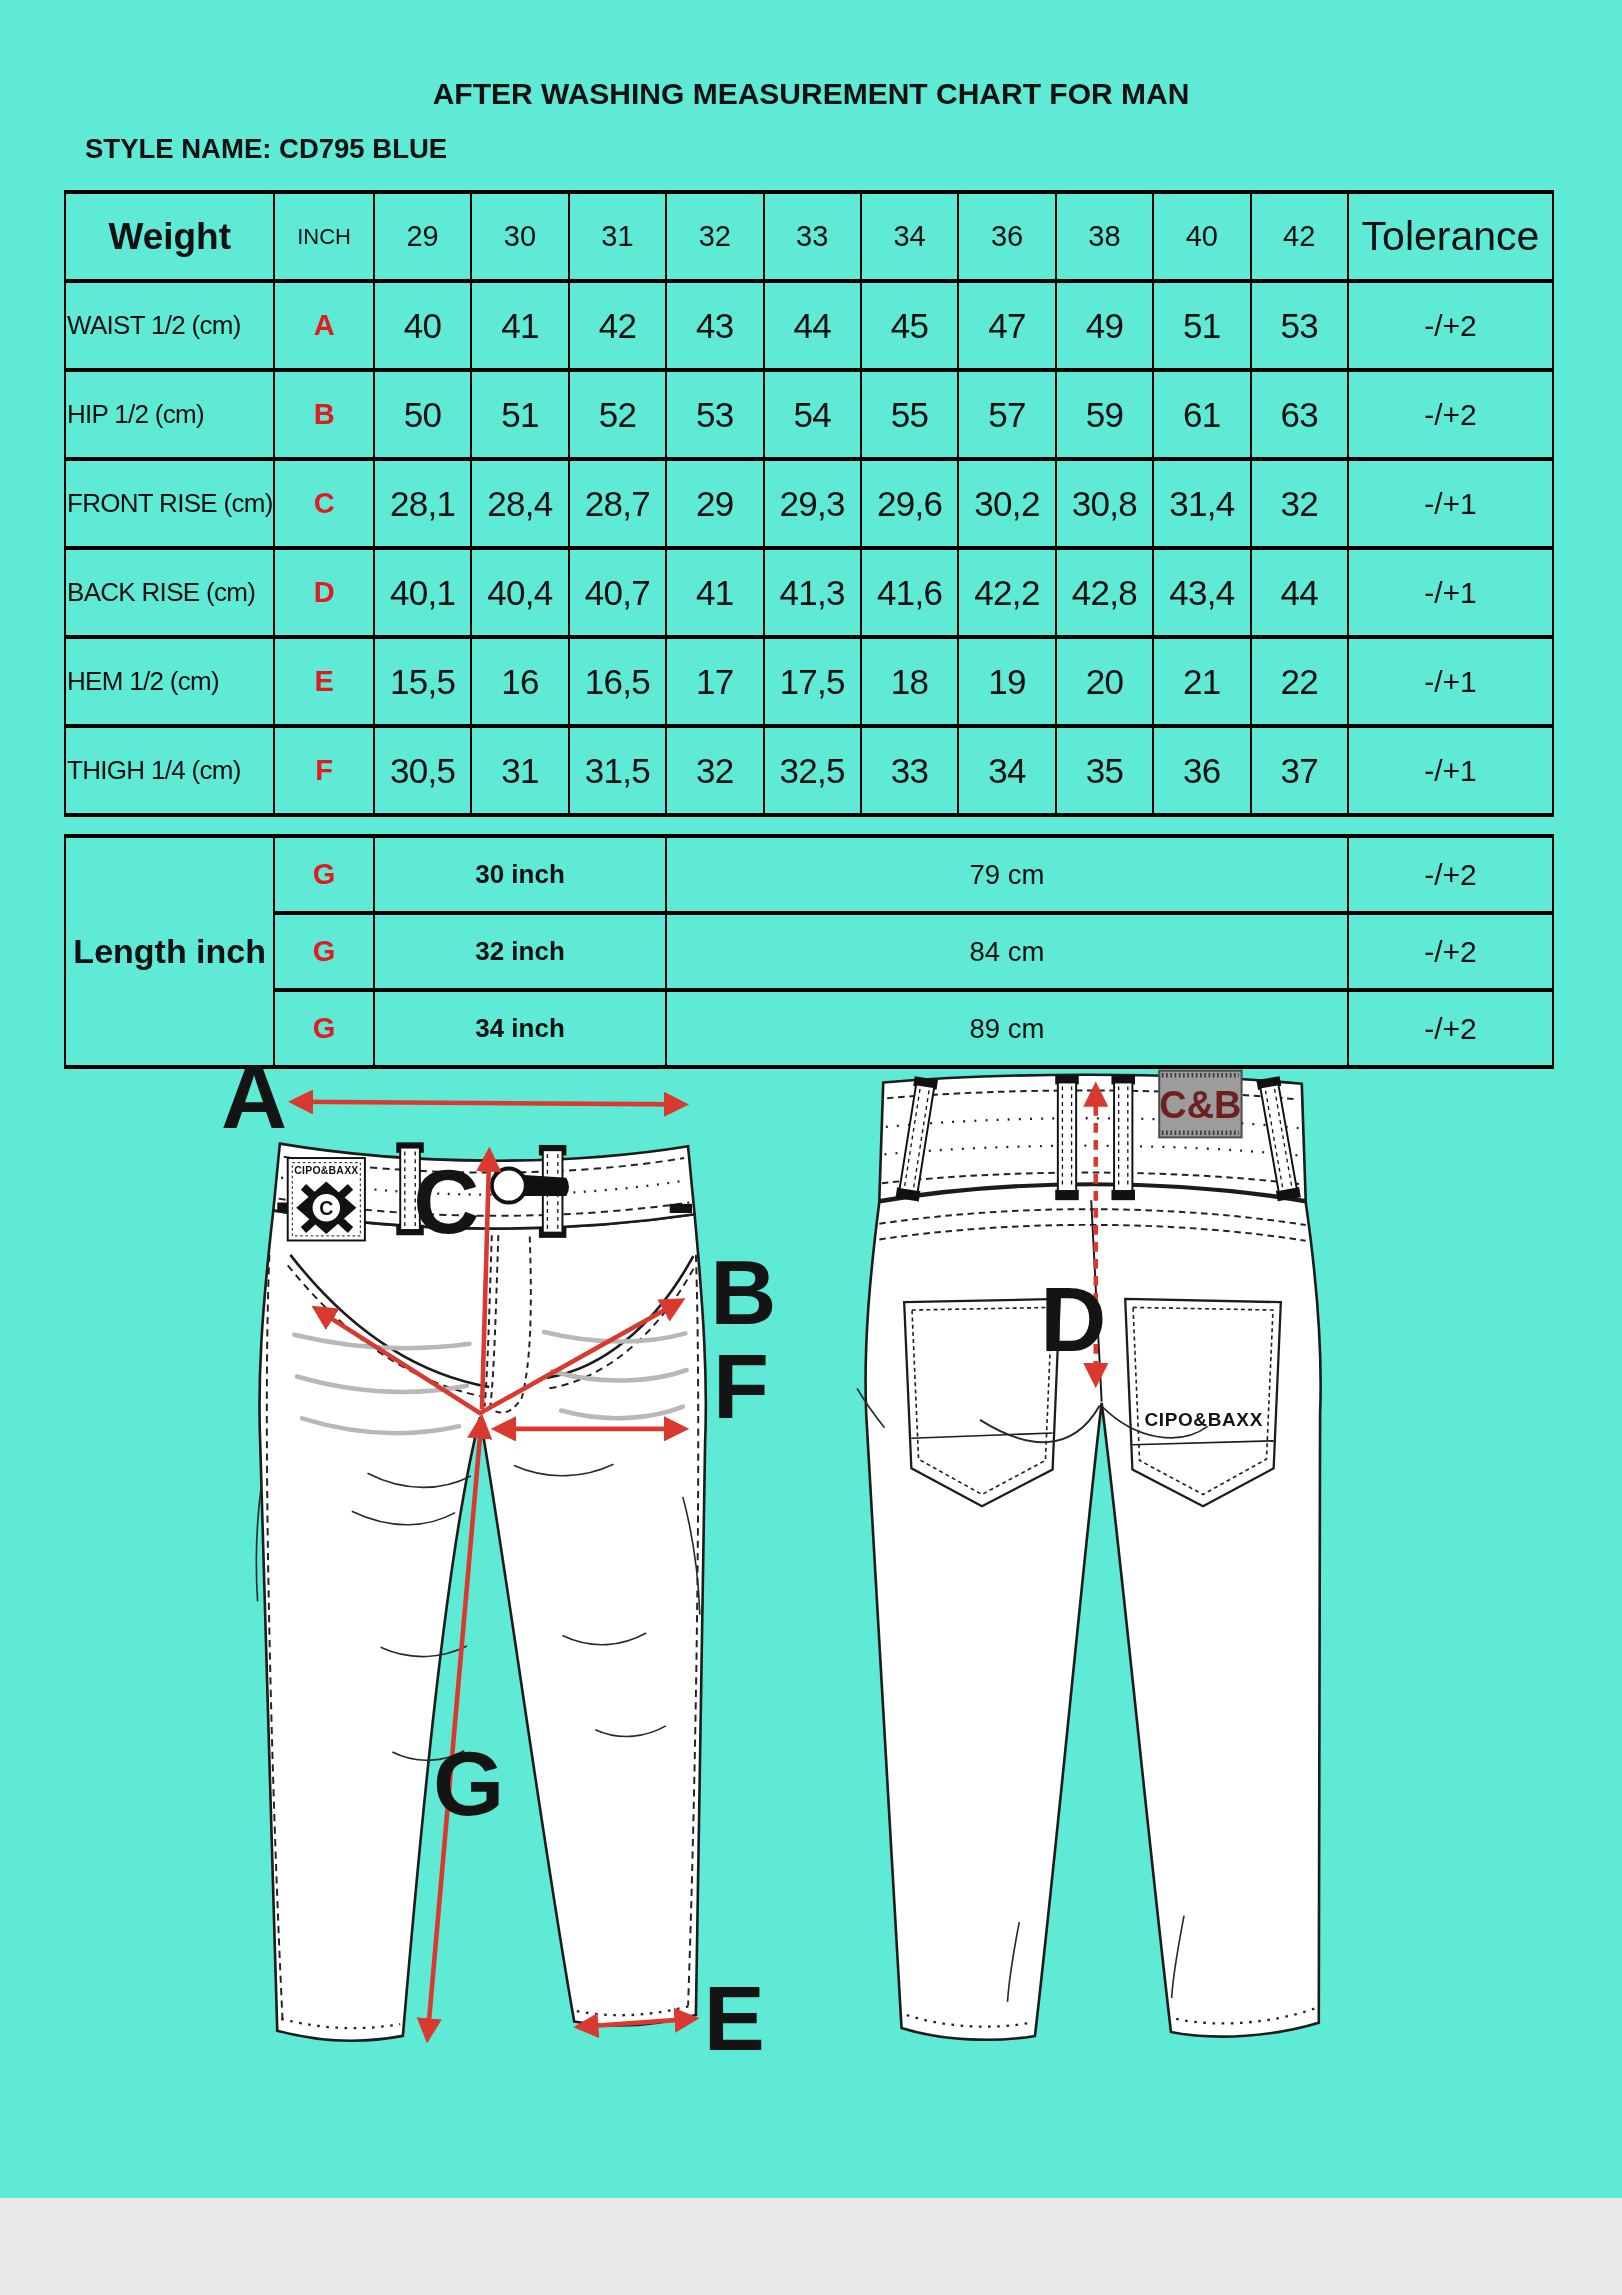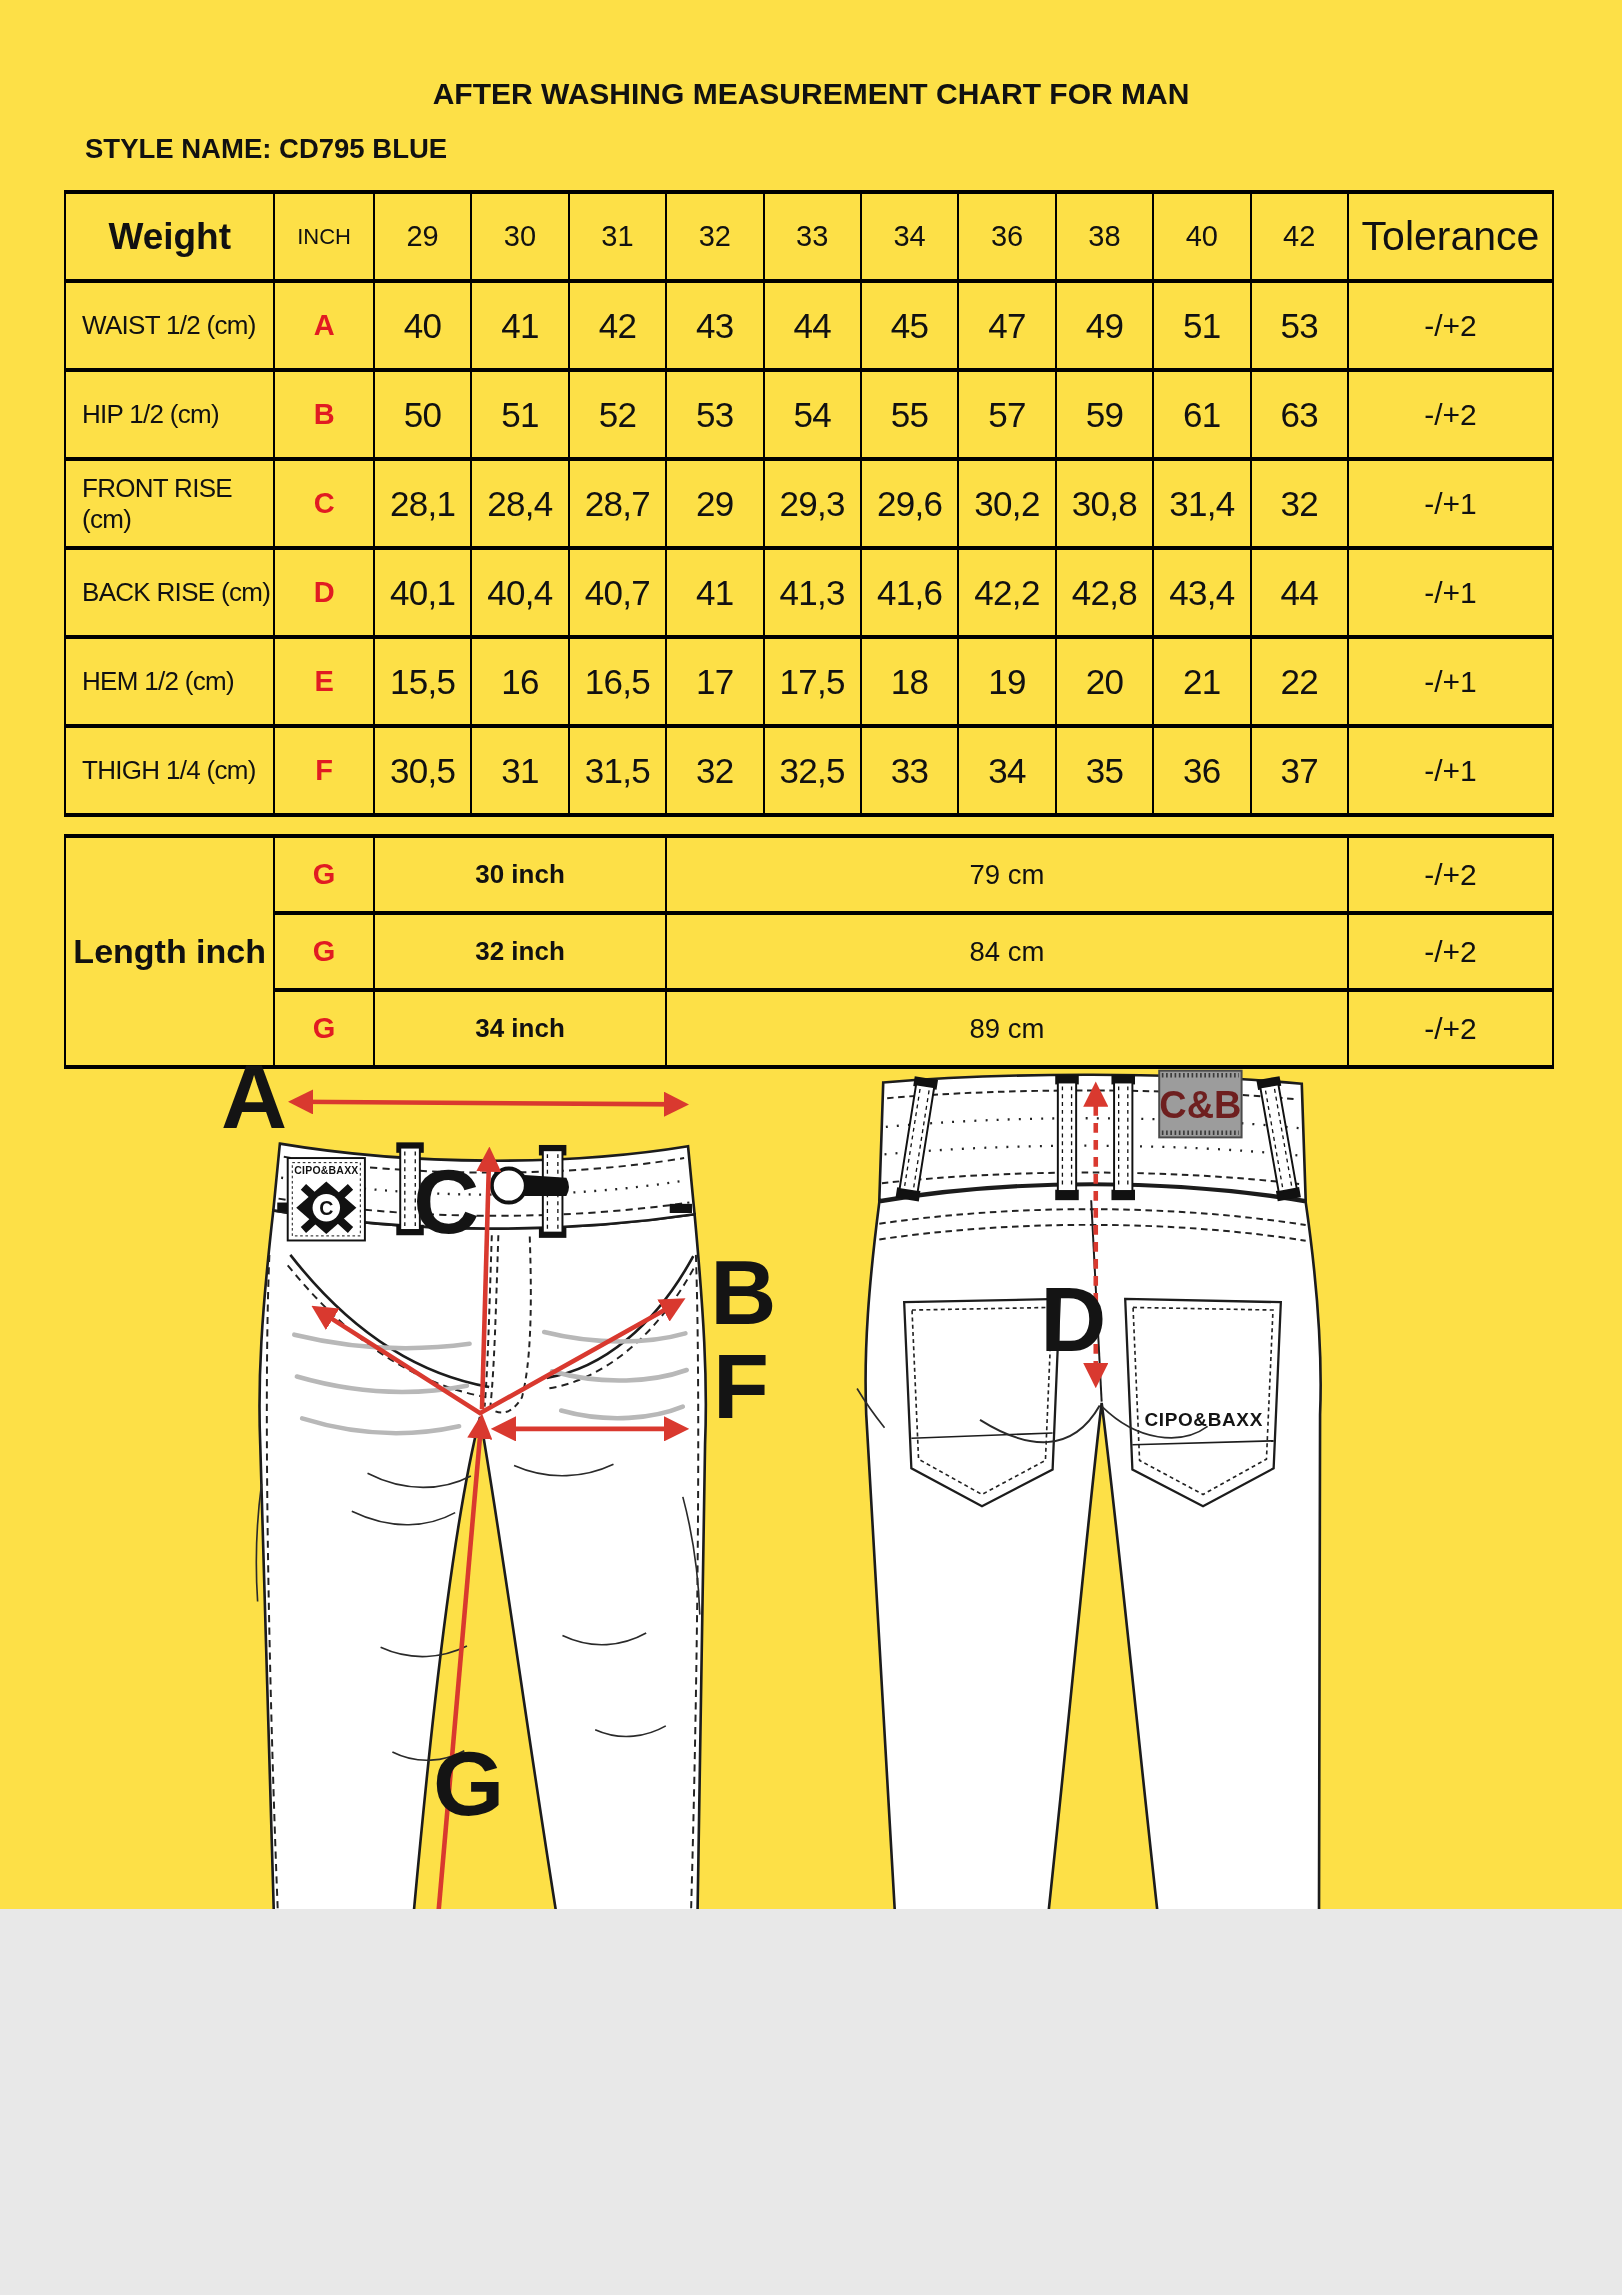--- a/index.html
+++ b/index.html
@@ -1,19 +1,19 @@
 <!DOCTYPE html>
 <html style="font-size:10.5px"><head>
 <meta charset="utf-8">
 <style>
   html,body{margin:0;padding:0;background:#e8e8e8;}
   .page{
     position:relative;
-    width:1622px;height:1909px;
-    background:#fde047;
+    width:1622px;height:2198px;
+    background:#5eead4;
     font-family:"Liberation Sans", sans-serif;
     color:#111;
     overflow:hidden;
   }
   .title{
     padding-top:77px;
     text-align:center;
     font-size:30px;
     font-weight:bold;
     letter-spacing:0px;
@@ -41,21 +41,21 @@
     padding:0;
     overflow:hidden;
   }
   .size-table td,.size-table th{height:85px;}
   .len-table td{height:73px;}
   th{font-weight:normal;}
   .wt{font-size:37px;font-weight:bold;}
   .inch{font-size:22px;font-weight:normal;}
   .hnum{font-size:29px;}
   .htol{font-size:41px;}
-  .lab{font-size:26px;text-align:left;padding-left:16px;letter-spacing:-0.7px;}
+  .lab{font-size:26px;text-align:left;padding-left:1px;letter-spacing:-0.7px;}
   .let{font-size:29px;font-weight:bold;color:#e11b22;}
   .num{font-size:35px;letter-spacing:-0.7px;}
   .tol{font-size:30px;}
   .len-label{font-size:34px;font-weight:bold;}
   .len-inch{font-size:26px;font-weight:bold;}
   .len-cm{font-size:27.5px;margin-left:36px;}
   .diagram{position:absolute;left:0;top:1039px;width:1622px;height:1112px;}
   .front-svg{position:absolute;left:196px;top:0px;}
   .back-svg{position:absolute;left:844px;top:9.2px;}
   svg text{font-family:"Liberation Sans", sans-serif;}

